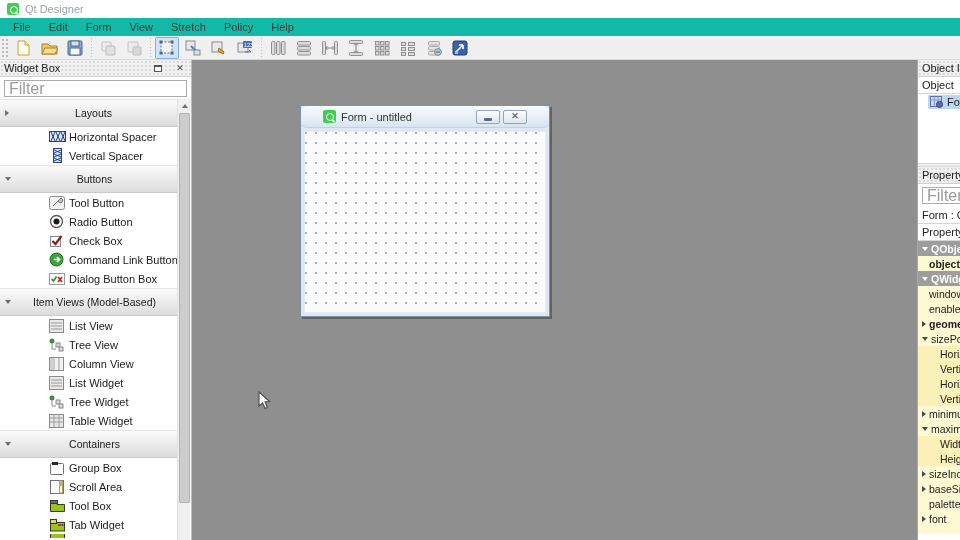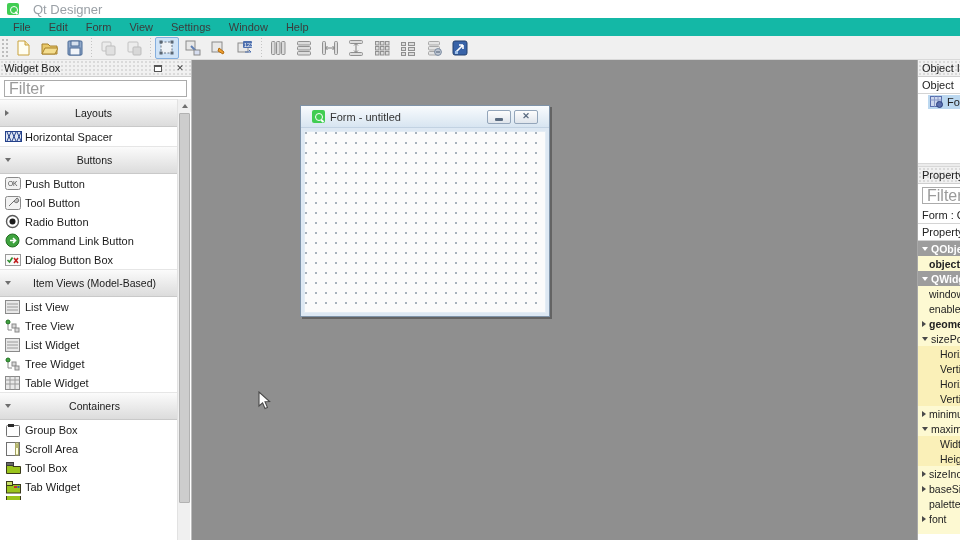--- a/index.html
+++ b/index.html
@@ -3,21 +3,21 @@
 <meta charset="utf-8">
 <style>
   * { box-sizing: border-box; margin: 0; padding: 0; }
   body { margin: 0; background: #fff; }
   .app {
     position: relative; width: 960px; height: 540px; overflow: hidden;
     background: #fff; font-family: "Liberation Sans", sans-serif; font-size: 11px; color: #222;
   }
   
   .titlebar { position: absolute; left: 0; top: 0; width: 960px; height: 18px; background: #fff; display: flex; align-items: center; padding-left: 7px; }
-  .titlebar .apptitle { color: #9aa0a6; margin-left: 14px; font-size: 13px; }
+  .titlebar .apptitle { color: #9aa0a6; margin-left: 6px; font-size: 11px; }
   .qticon { width: 12px; height: 12px; border-radius: 2px; background: #41cd52; position: relative; flex: none; }
   .qticon:before { content: ""; position: absolute; left: 2.5px; top: 2.5px; width: 6px; height: 6px; border: 1.5px solid #fff; border-radius: 50%; }
   .qticon:after { content: ""; position: absolute; right: 1.5px; bottom: 1.5px; width: 3px; height: 1.5px; background: #fff; transform: rotate(40deg); }
   
   .menubar { position: absolute; left: 0; top: 18px; width: 960px; height: 18px; background: #14b8a6; display: flex; align-items: center; padding-left: 4px; }
   .menuitem { padding: 2px 9px; color: #3c3c3c; }
   
   .toolbar { position: absolute; left: 0; top: 36px; width: 960px; height: 24px; background: #f0f0f0; border-bottom: 1px solid #d9d9d9; display: flex; align-items: center; }
   .tb-handle { width: 8px; height: 20px; margin: 0 1px; background-image: radial-gradient(#bdbdbd 1px, transparent 1px); background-size: 4px 4px; }
   .tb-sep { width: 1px; height: 20px; margin: 0 3px; background-image: linear-gradient(#c4c4c4 50%, transparent 50%); background-size: 1px 3px; }
@@ -35,30 +35,30 @@
   
   .filter-wrap { padding: 3px 4px 2px 4px; }
   .filter-input { width: 100%; height: 17px; border: 1px solid #ababab; padding: 0 4px; font-size: 16px; font-family: "Liberation Sans", sans-serif; color: #222; }
   .filter-input::placeholder { color: #9a9a9a; }
   .wtree { position: absolute; left: 0; top: 39px; width: 178px; height: 441px; overflow: hidden; background: #fff; }
   .wcat { height: 28px; display: flex; align-items: center; background: linear-gradient(#fbfbfb, #dcdcdc); border-top: 1px solid #e6e6e6; border-bottom: 1px solid #c9c9c9; position: relative; }
   .wcat-label { flex: 1; text-align: center; font-size: 10.5px; color: #1a1a1a; }
   .chev { width: 0; height: 0; margin-left: 5px; flex: none; }
   .chev.right { border-left: 4px solid #6e6e6e; border-top: 3.5px solid transparent; border-bottom: 3.5px solid transparent; }
   .chev.down { border-top: 4px solid #6e6e6e; border-left: 3.5px solid transparent; border-right: 3.5px solid transparent; }
-  .wrow { height: 19px; display: flex; align-items: center; padding-left: 5px; background: #fff; }
+  .wrow { height: 19px; display: flex; align-items: center; padding-left: 5px; background: #fff; margin-left: 44px; }
   .wicon { width: 20px; height: 16px; display: flex; align-items: center; flex: none; }
   .wlabel { font-size: 11px; color: #1a1a1a; white-space: nowrap; }
   .wscroll { position: absolute; right: 1px; top: 39px; width: 13px; height: 441px; background: #f0f0f0; border-left: 1px solid #e2e2e2; }
   .wscroll .up { position: absolute; top: 0; left: 0; width: 13px; height: 13px; background: #f0f0f0; display: flex; align-items: center; justify-content: center; }
   .tri-up { width: 0; height: 0; border-bottom: 4px solid #707070; border-left: 3.5px solid transparent; border-right: 3.5px solid transparent; }
   .wscroll .thumb { position: absolute; top: 14px; left: 1px; width: 11px; height: 390px; background: #cdcdcd; border: 1px solid #b2b2b2; border-radius: 1px; }
   
   .formwin { position: absolute; left: 300px; top: 105px; width: 250px; height: 212px; border: 1px solid #7f93a8; background: #dde8f3; box-shadow: 2px 2px 0 rgba(64,64,64,0.55); }
-  .formwin .wtitle { height: 22px; background: linear-gradient(#f8fbfd, #d8e5f1); display: flex; align-items: center; padding: 0 11px; border-bottom: 1px solid #c2d2e2; }
+  .formwin .wtitle { height: 22px; background: linear-gradient(#f8fbfd, #d8e5f1); display: flex; align-items: center; padding: 0 22px; border-bottom: 1px solid #c2d2e2; border-radius: 6px; }
   .formwin .wtitle-text { margin-left: 5px; color: #333; font-size: 11px; flex: 1; white-space: nowrap; overflow: hidden; }
   .winbtn { width: 24px; height: 14px; border: 1px solid #93a5ba; border-radius: 2px; background: linear-gradient(#fdfdfd, #dfe5ec); margin-left: 3px; display: flex; align-items: center; justify-content: center; flex: none; }
   .min-glyph { width: 8px; height: 3px; background: #5a6b80; border-radius: 1px; margin-top: 5px; }
   .close-glyph { font-size: 9px; color: #5a6b80; line-height: 1; font-weight: bold; }
   .formbody { position: absolute; left: 3px; top: 25px; right: 3px; bottom: 3px; background-color: #fbfbfb; background-image: radial-gradient(circle, #a8b2bc 1px, transparent 1px); background-size: 10px 10px; background-position: 6px 6px; border: 1px solid #e4edf5; }
   
   .oi-header, .pe-colheader { height: 17px; background: #fff; border-bottom: 1px solid #d4d4d4; display: flex; align-items: center; padding-left: 4px; white-space: nowrap; font-size: 11px; }
   .oi-row { height: 16px; display: flex; align-items: center; padding-left: 10px; background: #fff; white-space: nowrap; }
   .oi-sel { display: flex; align-items: center; background: #bcd8f0; padding: 1px 30px 1px 2px; }
   .oi-row .oilabel { margin-left: 4px; font-size: 11px; }
@@ -86,22 +86,22 @@
   <div class="titlebar">
     <span class="qticon"></span>
     <span class="apptitle">Qt Designer</span>
   </div>
 
   <div class="menubar">
     <span class="menuitem">File</span>
     <span class="menuitem">Edit</span>
     <span class="menuitem">Form</span>
     <span class="menuitem">View</span>
-    <span class="menuitem">Settings</span>
-    <span class="menuitem">Window</span>
+    <span class="menuitem">Stretch</span>
+    <span class="menuitem">Policy</span>
     <span class="menuitem">Help</span>
   </div>
 
   <div class="toolbar">
     <span class="tb-handle"></span>
     <span class="tb-btn">
         <svg width="18" height="18">
           <path d="M4 2h7l4 4v10H4z" fill="#fffef2" stroke="#c9a23d"></path>
           <path d="M11 2v4h4" fill="#f3e3ab" stroke="#c9a23d"></path>
         </svg>
@@ -273,51 +273,60 @@
 
       <div class="wrow">
         <span class="wicon">
             <svg width="17" height="11">
               <rect x="0.5" y="0.5" width="16" height="10" fill="#dfe6f4" stroke="#24418a"></rect>
               <path d="M2 1l4 9M6 1l-4 9M7 1l4 9M11 1l-4 9M12 1l4 9M16 1l-4 9" stroke="#24418a" stroke-width="1"></path>
             </svg>
           </span>
         <span class="wlabel">Horizontal Spacer</span>
       </div>
+      <div class="wrow">
+        <span class="wicon">
+            <svg width="17" height="15">
+              <rect x="4.5" y="0.5" width="8" height="14" fill="#dfe6f4" stroke="#24418a"></rect>
+              <path d="M5 2l7 3M12 2l-7 3M5 6l7 3M12 6l-7 3M5 10l7 3M12 10l-7 3" stroke="#24418a" stroke-width="1"></path>
+            </svg>
+          </span>
+        <span class="wlabel">Vertical Spacer</span>
+      </div>
 
       <div class="wcat">
         <span class="chev down"></span>
         <span class="wcat-label">Buttons</span>
       </div>
       <div class="wrow">
         <span class="wicon">
-            <svg width="17" height="13">
-              <rect x="0.5" y="0.5" width="15" height="12" rx="2" fill="#f2f2f2" stroke="#8a8a8a"></rect>
-              <text x="3" y="9" font-size="6.5" fill="#444" font-family="Liberation Sans, sans-serif">OK</text>
-            </svg>
-          </span>
-        <span class="wlabel">Push Button</span>
-      </div>
-      <div class="wrow">
-        <span class="wicon">
             <svg width="17" height="14">
               <rect x="0.5" y="0.5" width="15" height="13" rx="2" fill="#f2f2f2" stroke="#8a8a8a"></rect>
               <path d="M4 10l5-5M9 5a2.4 2.4 0 103-3l-1.6 1.6L9 5z" stroke="#707070" fill="#bdbdbd"></path>
             </svg>
           </span>
         <span class="wlabel">Tool Button</span>
       </div>
       <div class="wrow">
         <span class="wicon">
             <svg width="15" height="15">
               <circle cx="7.5" cy="7.5" r="6" fill="#fff" stroke="#5a5a5a" stroke-width="1.4"></circle>
               <circle cx="7.5" cy="7.5" r="3" fill="#1a1a1a"></circle>
             </svg>
           </span>
         <span class="wlabel">Radio Button</span>
+      </div>
+      <div class="wrow">
+        <span class="wicon">
+            <svg width="15" height="15">
+              <rect x="1.5" y="3.5" width="10" height="10" fill="#fff" stroke="#8a8a8a"></rect>
+              <path d="M3.5 8l3 3 6-8" stroke="#8b1f1f" stroke-width="2.2" fill="none"></path>
+            </svg>
+          </span>
+        <span class="wlabel">Check Box</span>
       </div>
       <div class="wrow">
         <span class="wicon">
             <svg width="15" height="15">
               <circle cx="7.5" cy="7.5" r="6.5" fill="#3fa33f" stroke="#1f6e1f"></circle>
               <path d="M5 7.5h5M8 5l2.5 2.5L8 10" stroke="#fff" stroke-width="1.6" fill="none"></path>
             </svg>
           </span>
         <span class="wlabel">Command Link Button</span>
       </div>
@@ -348,20 +357,30 @@
       <div class="wrow">
         <span class="wicon">
             <svg width="16" height="14">
               <circle cx="3" cy="3" r="2" fill="#3fa33f" stroke="#1f6e1f"></circle>
               <path d="M3 5v6h4M7 7h3" stroke="#8a8a8a" fill="none"></path>
               <rect x="7" y="5" width="4" height="4" fill="#d8d8d8" stroke="#8a8a8a"></rect>
               <rect x="10" y="9" width="4" height="4" fill="#d8d8d8" stroke="#8a8a8a"></rect>
             </svg>
           </span>
         <span class="wlabel">Tree View</span>
+      </div>
+      <div class="wrow">
+        <span class="wicon">
+            <svg width="16" height="14">
+              <rect x="0.5" y="0.5" width="14" height="13" fill="#f2f2f2" stroke="#8a8a8a"></rect>
+              <path d="M5 0.5v13M10 0.5v13" stroke="#9a9a9a"></path>
+              <rect x="1" y="1" width="3.5" height="12" fill="#d0d0d0"></rect>
+            </svg>
+          </span>
+        <span class="wlabel">Column View</span>
       </div>
 
       <div class="wrow">
         <span class="wicon">
             <svg width="16" height="14">
               <rect x="0.5" y="0.5" width="14" height="13" fill="#e8e8e8" stroke="#8a8a8a"></rect>
               <path d="M2 4h11M2 7h11M2 10h11" stroke="#9a9a9a"></path>
             </svg>
           </span>
         <span class="wlabel">List Widget</span>

